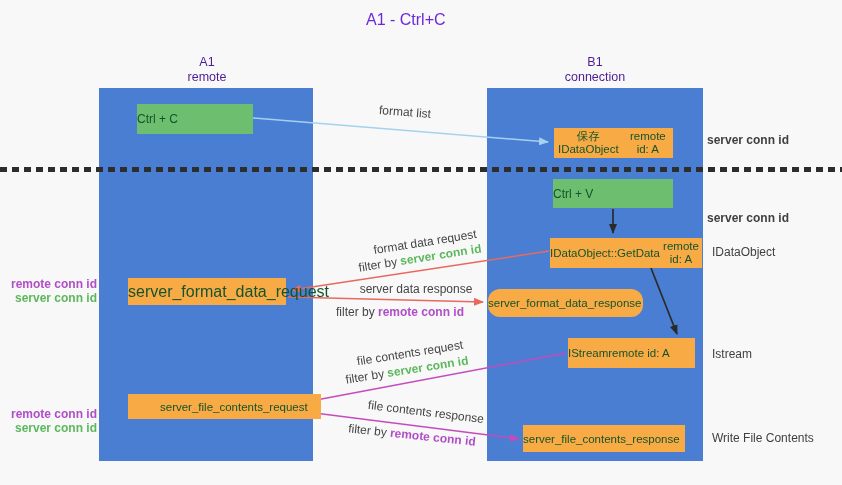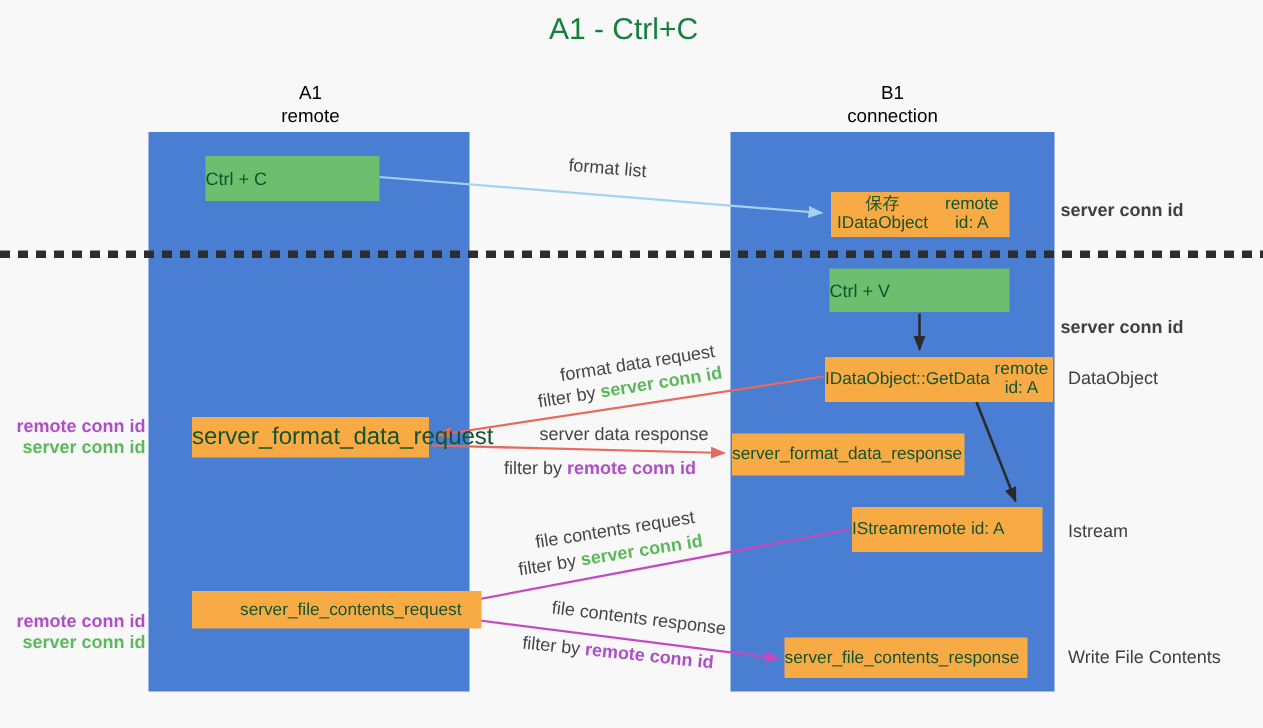--- a/index.html
+++ b/index.html
@@ -1,18 +1,18 @@
 <!DOCTYPE html>
 <html><head>
 <meta charset="utf-8">
 <style>
   html,body{margin:0;padding:0;background:#f8f8f8;font-family:"Liberation Sans",sans-serif;}
   .stage{position:relative;width:842px;height:485px;background:#f8f8f8;overflow:hidden;}
-  .title{position:absolute;left:366px;top:9px;font-size:20px;line-height:22px;color:#15803d;z-index:6;}
-  .colhead{position:absolute;top:55px;width:140px;text-align:center;font-size:12.5px;line-height:15px;color:#000000;z-index:6;}
+  .title{position:absolute;left:366px;top:9px;font-size:16px;line-height:22px;color:#6d28d9;z-index:6;}
+  .colhead{position:absolute;top:55px;width:140px;text-align:center;font-size:12.5px;line-height:15px;color:#4c1d95;z-index:6;}
   .col{position:absolute;top:88px;height:373px;background:#4A7ED2;z-index:1;}
   .dotted{position:absolute;left:0;top:167px;width:842px;height:5px;z-index:3;
           background:repeating-linear-gradient(90deg,#2d2d2d 0 7px,transparent 7px 12px);}
   .arrows{position:absolute;left:0;top:0;z-index:4;}
   .box{position:absolute;display:flex;align-items:center;justify-content:flex-start;color:#14532d;
        text-align:center;font-size:12px;z-index:5;}
   .green{background:#6DBE6E;}
   .orange{background:#F8AB44;}
   .two-line{font-size:11.5px;line-height:13px;}
   .lbl{position:absolute;font-size:12px;color:#454545;white-space:nowrap;z-index:6;}
@@ -84,21 +84,21 @@
 
   <div class="box orange two-line" style="left:550px;top:238px;width:152px;height:30px;">
     <span>IDataObject::GetData</span>
     <span>remote id: A</span>
   </div>
 
   <div class="box orange" style="left:128px;top:278px;width:158px;height:27px;font-size:16px;">
     <span>server_format_data_request</span>
   </div>
 
-  <div class="box orange" style="left:488px;top:289px;width:155px;height:28px;font-size:11.5px;">
+  <div class="box orange" style="left:488px;top:289px;width:155px;height:28px;font-size:11.5px;border-radius:12px;">
     <span>server_format_data_response</span>
   </div>
 
   <div class="box orange two-line" style="left:568px;top:338px;width:127px;height:30px;">
     <span>IStream</span>
     <span>remote id: A</span>
   </div>
 
   <div class="box orange" style="left:128px;top:394px;width:161px;height:25px;font-size:11.5px;padding-left:32px;">
     <span>server_file_contents_request</span>
@@ -125,21 +125,21 @@
     <span>filter by </span><span class="greent">server conn id</span>
   </div>
 
   <div class="lbl ctr" style="left:356px;top:405px;width:140px;transform:rotate(7deg);">file contents response</div>
   <div class="lbl ctr" style="left:342px;top:428px;width:140px;transform:rotate(6deg);">
     <span>filter by </span><span class="purplet">remote conn id</span>
   </div>
 
   <div class="sidelbl greent" style="left:707px;top:133px;">server conn id</div>
   <div class="sidelbl greent" style="left:707px;top:211px;">server conn id</div>
-  <div class="sidelbl" style="left:712px;top:245px;">DataObject</div>
+  <div class="sidelbl" style="left:712px;top:245px;">IDataObject</div>
   <div class="sidelbl" style="left:712px;top:347px;">Istream</div>
   <div class="sidelbl" style="left:712px;top:431px;">Write File Contents</div>
 
   <div class="leftids" style="top:278px;">
     <div class="purplet">remote conn id</div>
     <div class="greent">server conn id</div>
   </div>
   <div class="leftids" style="top:408px;">
     <div class="purplet">remote conn id</div>
     <div class="greent">server conn id</div>

